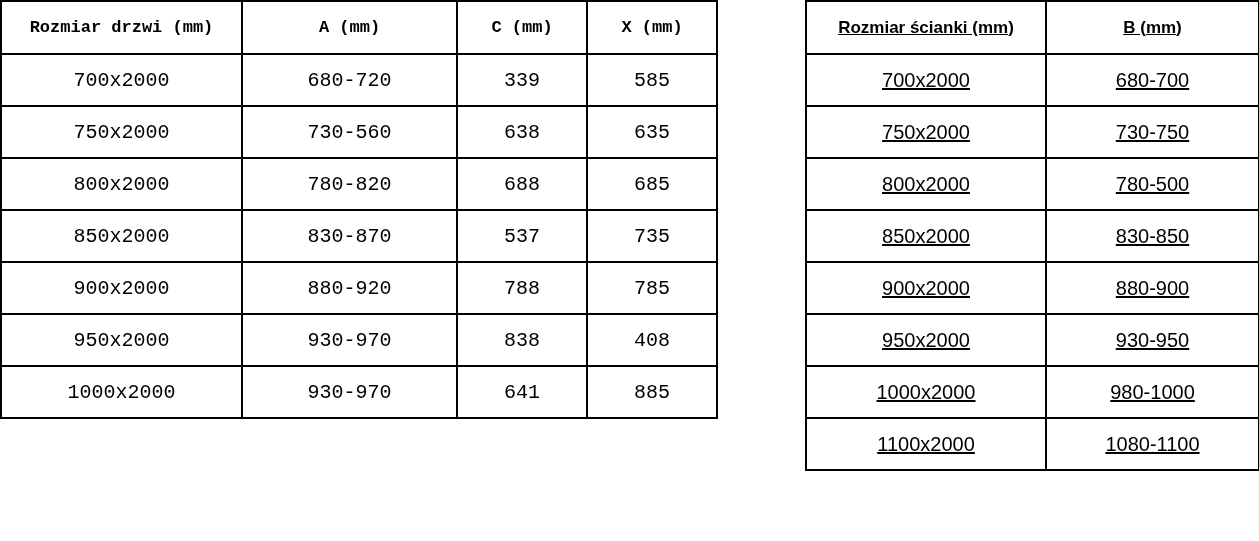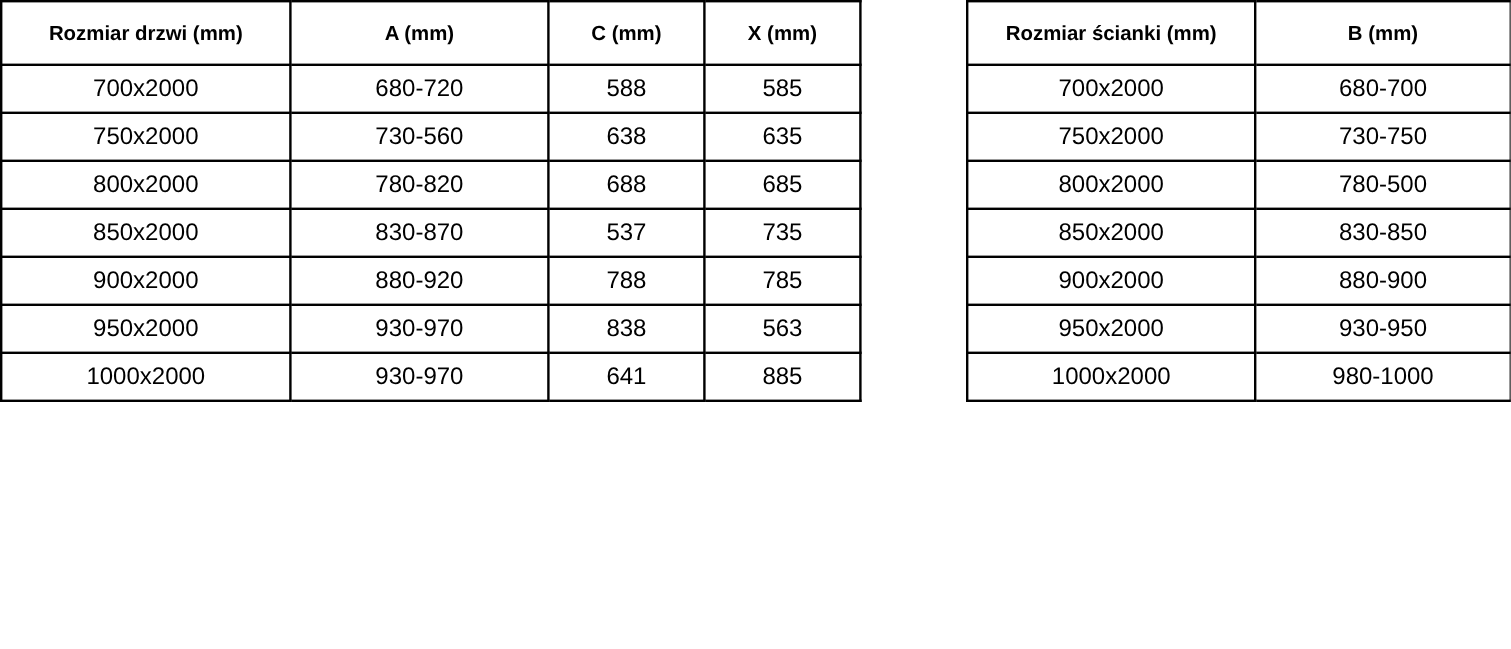--- a/index.html
+++ b/index.html
@@ -17,22 +17,22 @@
     background: #ffffff;
     overflow: hidden;
   }
   table.dim-table {
     position: absolute;
     top: 0;
     border-collapse: collapse;
     table-layout: fixed;
     background: #ffffff;
   }
-  table.t-doors { left: 0; width: 716px; }
-  table.t-wall  { left: 805px; width: 453px; }
+  table.t-doors { left: 0; width: 716px; font-family: Liberation Mono, monospace; }
+  table.t-wall  { left: 805px; width: 453px; text-decoration: underline; }
 
   .t-doors col.c1 { width: 241px; }
   .t-doors col.c2 { width: 215px; }
   .t-doors col.c3 { width: 130px; }
   .t-doors col.c4 { width: 130px; }
   .t-wall  col.c1 { width: 240px; }
   .t-wall  col.c2 { width: 213px; }
 
   table.dim-table th,
   table.dim-table td {
@@ -42,21 +42,21 @@
     padding: 0;
     overflow: hidden;
     white-space: nowrap;
   }
   table.dim-table th {
     height: 53px;
     font-size: 17px;
     font-weight: bold;
   }
   table.dim-table td {
-    height: 40px;
+    height: 52px;
     font-size: 20px;
     font-weight: normal;
     text-align: center;
   }
 </style>
 </head>
 <body>
 
 <div class="canvas">
 
@@ -72,21 +72,21 @@
           <th>Rozmiar drzwi (mm)</th>
           <th>A (mm)</th>
           <th>C (mm)</th>
           <th>X (mm)</th>
         </tr>
     </thead>
     <tbody>
         <tr>
           <td>700x2000</td>
           <td>680-720</td>
-          <td>588</td>
+          <td>339</td>
           <td>585</td>
         </tr>
         <tr>
           <td>750x2000</td>
           <td>730-560</td>
           <td>638</td>
           <td>635</td>
         </tr>
         <tr>
           <td>800x2000</td>
@@ -103,21 +103,21 @@
         <tr>
           <td>900x2000</td>
           <td>880-920</td>
           <td>788</td>
           <td>785</td>
         </tr>
         <tr>
           <td>950x2000</td>
           <td>930-970</td>
           <td>838</td>
-          <td>563</td>
+          <td>408</td>
         </tr>
         <tr>
           <td>1000x2000</td>
           <td>930-970</td>
           <td>641</td>
           <td>885</td>
         </tr>
       </tbody>
   </table>
 
@@ -154,16 +154,20 @@
           <td>880-900</td>
         </tr>
         <tr>
           <td>950x2000</td>
           <td>930-950</td>
         </tr>
         <tr>
           <td>1000x2000</td>
           <td>980-1000</td>
         </tr>
+        <tr>
+          <td>1100x2000</td>
+          <td>1080-1100</td>
+        </tr>
       </tbody>
   </table>
 
 </div>
 
 </body></html>

